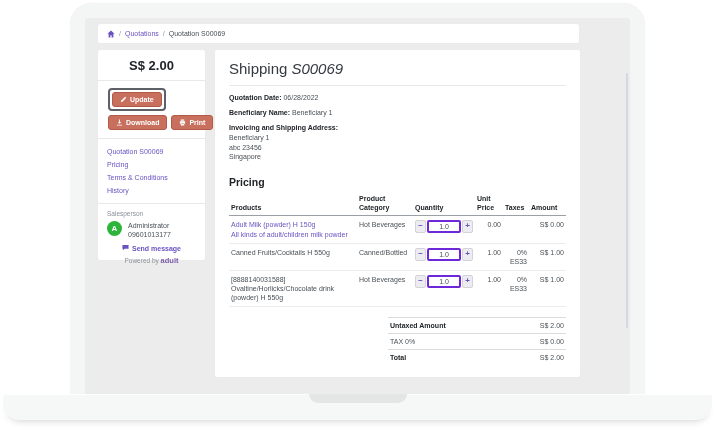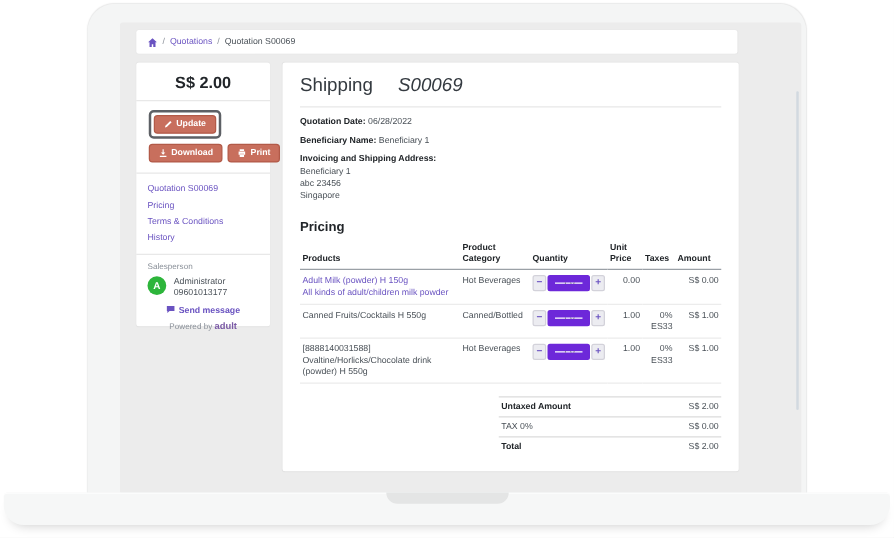--- a/index.html
+++ b/index.html
@@ -3,21 +3,21 @@
 <meta charset="utf-8">
 <style>
   * { margin:0; padding:0; box-sizing:border-box; }
   html,body { width:715px; height:430px; background:#ffffff; overflow:hidden;
               font-family:"Liberation Sans","DejaVu Sans",sans-serif; }
   .stage { position:relative; width:715px; height:430px; }
 
   
   .laptop-frame { position:absolute; left:70px; top:3px; width:575px; height:392px;
     background:#f4f5f5; border-radius:22px 22px 0 0; box-shadow:0 0 1px rgba(0,0,0,.10); }
-  .laptop-screen { position:absolute; left:26px; top:15px; width:545px; height:377px;
+  .laptop-screen { position:absolute; left:15px; top:15px; width:545px; height:377px;
     background:#ececec; border-radius:2px; overflow:hidden; }
   .laptop-base { position:absolute; left:3px; top:394px; width:709px; height:26px;
     background:#f6f7f7; border-radius:3px 3px 16px 16px;
     box-shadow:0 6px 9px -6px rgba(0,0,0,.22), inset 0 1px 0 rgba(255,255,255,.8); }
   .laptop-notch { position:absolute; left:50%; top:394px; transform:translateX(-50%);
     width:98px; height:9px; background:#e4e5e5; border-radius:0 0 9px 9px; }
 
   
   .card { position:absolute; background:#fff; border-radius:2px; box-shadow:0 0 1px rgba(0,0,0,.06); }
   a.plink { color:#6a53c1; text-decoration:none; cursor:pointer; }
@@ -53,40 +53,40 @@
     margin-top:5px; color:#6a53c1; font-weight:600; cursor:pointer; }
   .send-message svg { width:7px; height:7px; fill:#6a53c1; }
   .powered { position:absolute; left:13px; top:238px; width:107px; text-align:center;
     font-size:6.5px; color:#8a9099; }
   .powered b { color:#7b5aa6; font-size:7.5px; font-weight:700; }
 
   
   .main { left:130px; top:32px; width:365px; min-height:317px; padding:10px 14px 12px; }
   .title { font-size:15px; font-weight:500; color:#343a40; padding-bottom:8px;
     border-bottom:1px solid #e8e8e8; }
-  .title .num { font-style:italic; margin-left:20px; }
+  .title .num { font-style:italic; margin-left:4px; }
   .detail { font-size:7px; color:#495057; margin-top:8px; }
   .detail b { color:#212529; }
   .addr-lines { font-size:7px; color:#495057; line-height:9.5px; margin-top:2px; }
   .pricing-h { font-size:10.5px; font-weight:700; color:#212529; margin-top:14px; margin-bottom:3px; }
 
   table.items { width:100%; border-collapse:collapse; table-layout:fixed; font-size:7px; }
   table.items th { font-weight:700; color:#212529; text-align:left; vertical-align:bottom;
     padding:3px 2px; border-bottom:1px solid #9aa0a6; line-height:9px; }
   table.items td { color:#495057; padding:4px 2px; vertical-align:top; line-height:9px;
     border-bottom:1px solid #ececec; }
   th.r, td.r { text-align:right; }
   .prod-link, .prod-desc { color:#6a53c1; }
   .prod-desc { margin-top:1px; }
 
   .stepper { display:flex; align-items:center; justify-content:center; gap:1px; }
   .step-btn { width:13px; height:13px; background:#ececf1; border:1px solid #d3d2da;
     border-radius:2px; color:#6a53c1; font-size:8px; font-weight:700; line-height:1;
     display:flex; align-items:center; justify-content:center; cursor:pointer; font-family:inherit; padding:0; }
-  .qty-input { width:34px; height:13px; border:6px solid #6d28d9; border-radius:2px;
+  .qty-input { width:34px; height:13px; border:2px solid #6d28d9; border-radius:2px;
     font-size:7px; text-align:center; color:#495057; font-family:inherit; }
 
   .totals { width:178px; margin-left:auto; margin-top:10px; font-size:7px; }
   .tot-row { display:flex; justify-content:space-between; padding:4px 2px; border-top:1px solid #dcdcdc; color:#495057; }
   .tot-row.bold .tot-label { font-weight:700; color:#212529; }
 
   .scrollbar { position:absolute; right:2px; top:55px; width:2px; height:255px;
     background:#c8d2dc; border-radius:1px; opacity:.7; }
 </style>
 </head>

